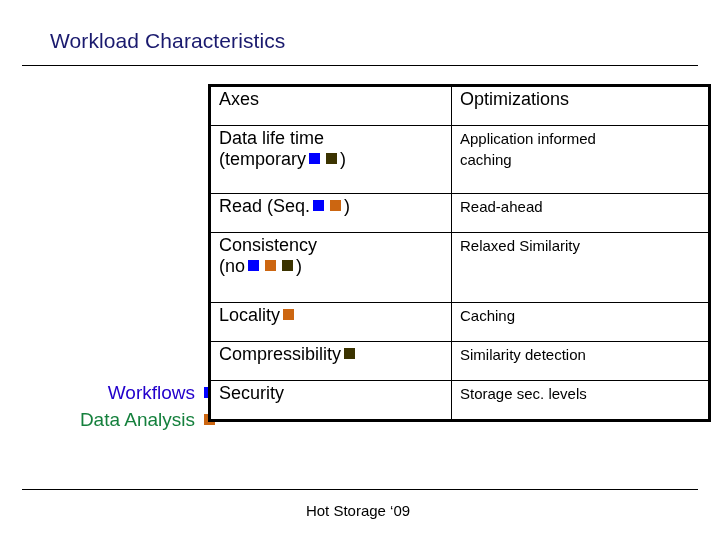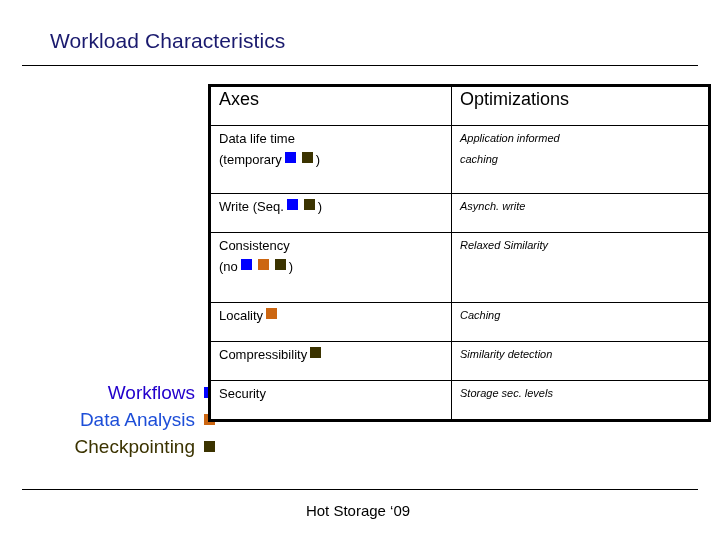--- a/index.html
+++ b/index.html
@@ -63,21 +63,21 @@
   }
   .legend-swatch {
     display: inline-block;
     width: 11px;
     height: 11px;
     margin-left: 9px;
     margin-right: 2px;
     flex: 0 0 auto;
   }
   .lg-workflows .legend-label { color: #2200cc; }
-  .lg-dataanalysis .legend-label { color: #1d4ed8; margin-left: 48px; }
+  .lg-dataanalysis .legend-label { color: #15803d; margin-left: 48px; }
   .lg-checkpointing .legend-label { color: #3b3300; }
 
   
   #characteristics-table {
     position: absolute;
     left: 208px;
     top: 84px;
     width: 500px;
     border-collapse: collapse;
     table-layout: fixed;
@@ -105,22 +105,22 @@
     height: 33px;
     vertical-align: middle;
     padding-top: 0;
     padding-bottom: 0;
   }
 
   td {
     font-size: 17px;
     line-height: 21px;
   }
-  td.axis-cell { font-size: 13px; margin-top: 32px; }
-  td.opt-cell  { font-size: 11px; font-style: italic; }
+  td.axis-cell { font-size: 18px; margin-top: 32px; }
+  td.opt-cell  { font-size: 15px; }
 
   tr.row-datalife td    { height: 62px; }
   tr.row-read td        { height: 33px; }
   tr.row-write td       { height: 33px; }
   tr.row-consistency td { height: 64px; }
   tr.row-locality td    { height: 33px; }
   tr.row-compress td    { height: 33px; }
   tr.row-security td    { height: 33px; }
 
   .cell-line { display: block; white-space: nowrap; }
@@ -157,24 +157,20 @@
   <div class="legend-row lg-workflows">
     <span class="legend-label">Workflows</span>
     <span class="legend-swatch" id="sw-workflows" style="background: rgb(0, 0, 255);"></span>
   </div>
 
   <div class="legend-row lg-dataanalysis">
     <span class="legend-label">Data Analysis</span>
     <span class="legend-swatch" id="sw-dataanalysis" style="background: rgb(204, 102, 17);"></span>
   </div>
 
-  <div class="legend-row lg-checkpointing">
-    <span class="legend-label">Checkpointing</span>
-    <span class="legend-swatch" id="sw-checkpointing" style="background: rgb(59, 51, 0);"></span>
-  </div>
 
 </div>
 
 <table id="characteristics-table">
   <colgroup>
     <col class="col-axes">
     <col class="col-opt">
   </colgroup>
   <thead>
     <tr>
@@ -186,26 +182,26 @@
       <tr class="row-datalife">
         <td class="axis-cell">
           <span class="cell-line">Data life time</span>
           <span class="cell-line">(temporary<span class="sq" style="background: rgb(0, 0, 255);"></span><span class="sq" style="background: rgb(59, 51, 0);"></span>)</span>
         </td>
         <td class="opt-cell">
           <span class="cell-line">Application informed</span>
           <span class="cell-line">caching</span>
         </td>
       </tr>
-      <tr class="row-write">
-        <td class="axis-cell">
-          <span class="cell-line">Write (Seq.<span class="sq" style="background: rgb(0, 0, 255);"></span><span class="sq" style="background: rgb(59, 51, 0);"></span>)</span>
-        </td>
-        <td class="opt-cell">
-          <span class="cell-line">Asynch. write</span>
+      <tr class="row-read">
+        <td class="axis-cell">
+          <span class="cell-line">Read (Seq.<span class="sq" style="background: rgb(0, 0, 255);"></span><span class="sq" style="background: rgb(204, 102, 17);"></span>)</span>
+        </td>
+        <td class="opt-cell">
+          <span class="cell-line">Read-ahead</span>
         </td>
       </tr>
       <tr class="row-consistency">
         <td class="axis-cell">
           <span class="cell-line">Consistency</span>
           <span class="cell-line">(no<span class="sq" style="background: rgb(0, 0, 255);"></span><span class="sq" style="background: rgb(204, 102, 17);"></span><span class="sq" style="background: rgb(59, 51, 0);"></span>)</span>
         </td>
         <td class="opt-cell">
           <span class="cell-line">Relaxed Similarity</span>
         </td>

